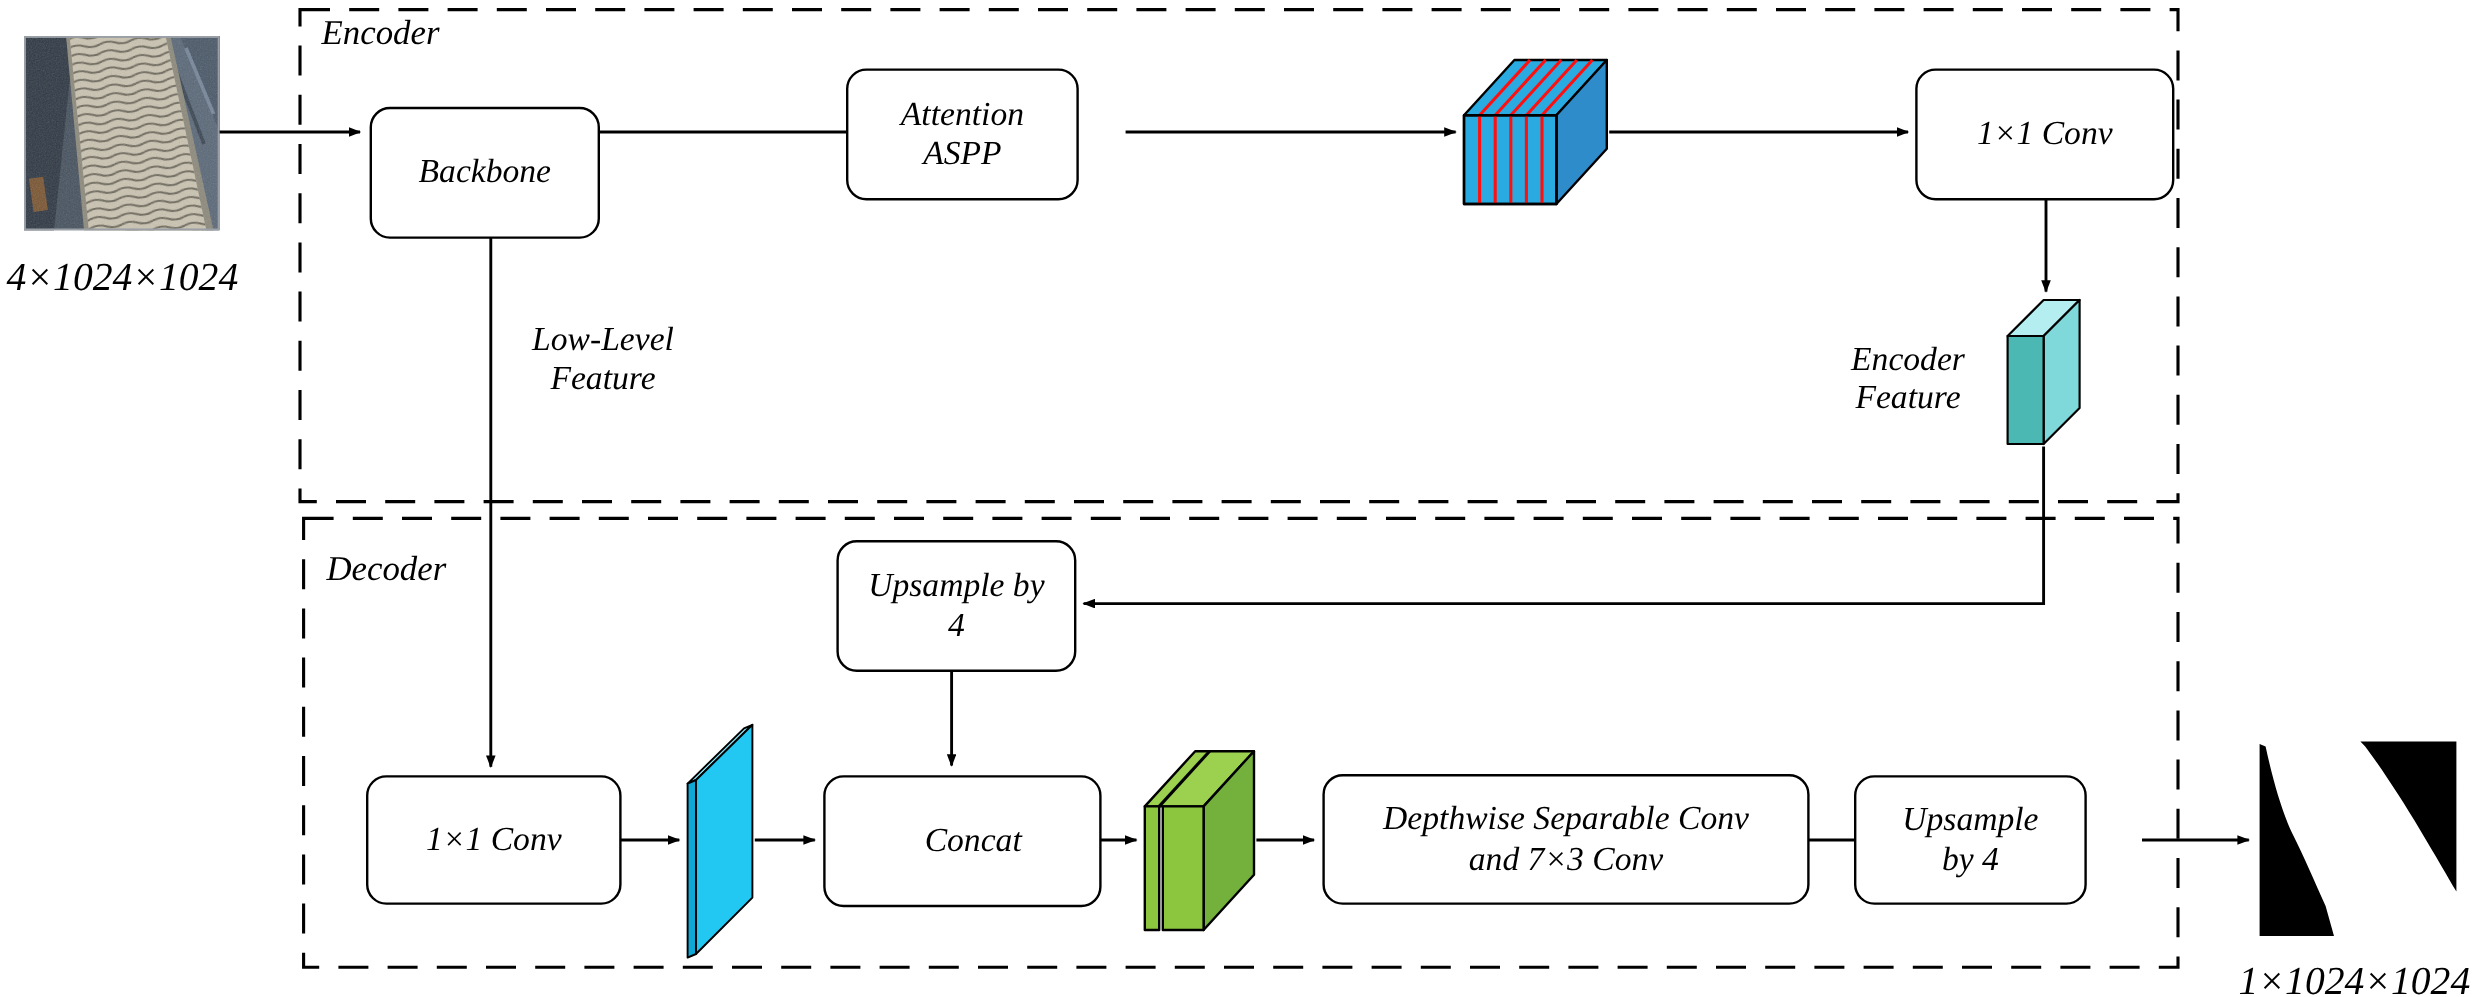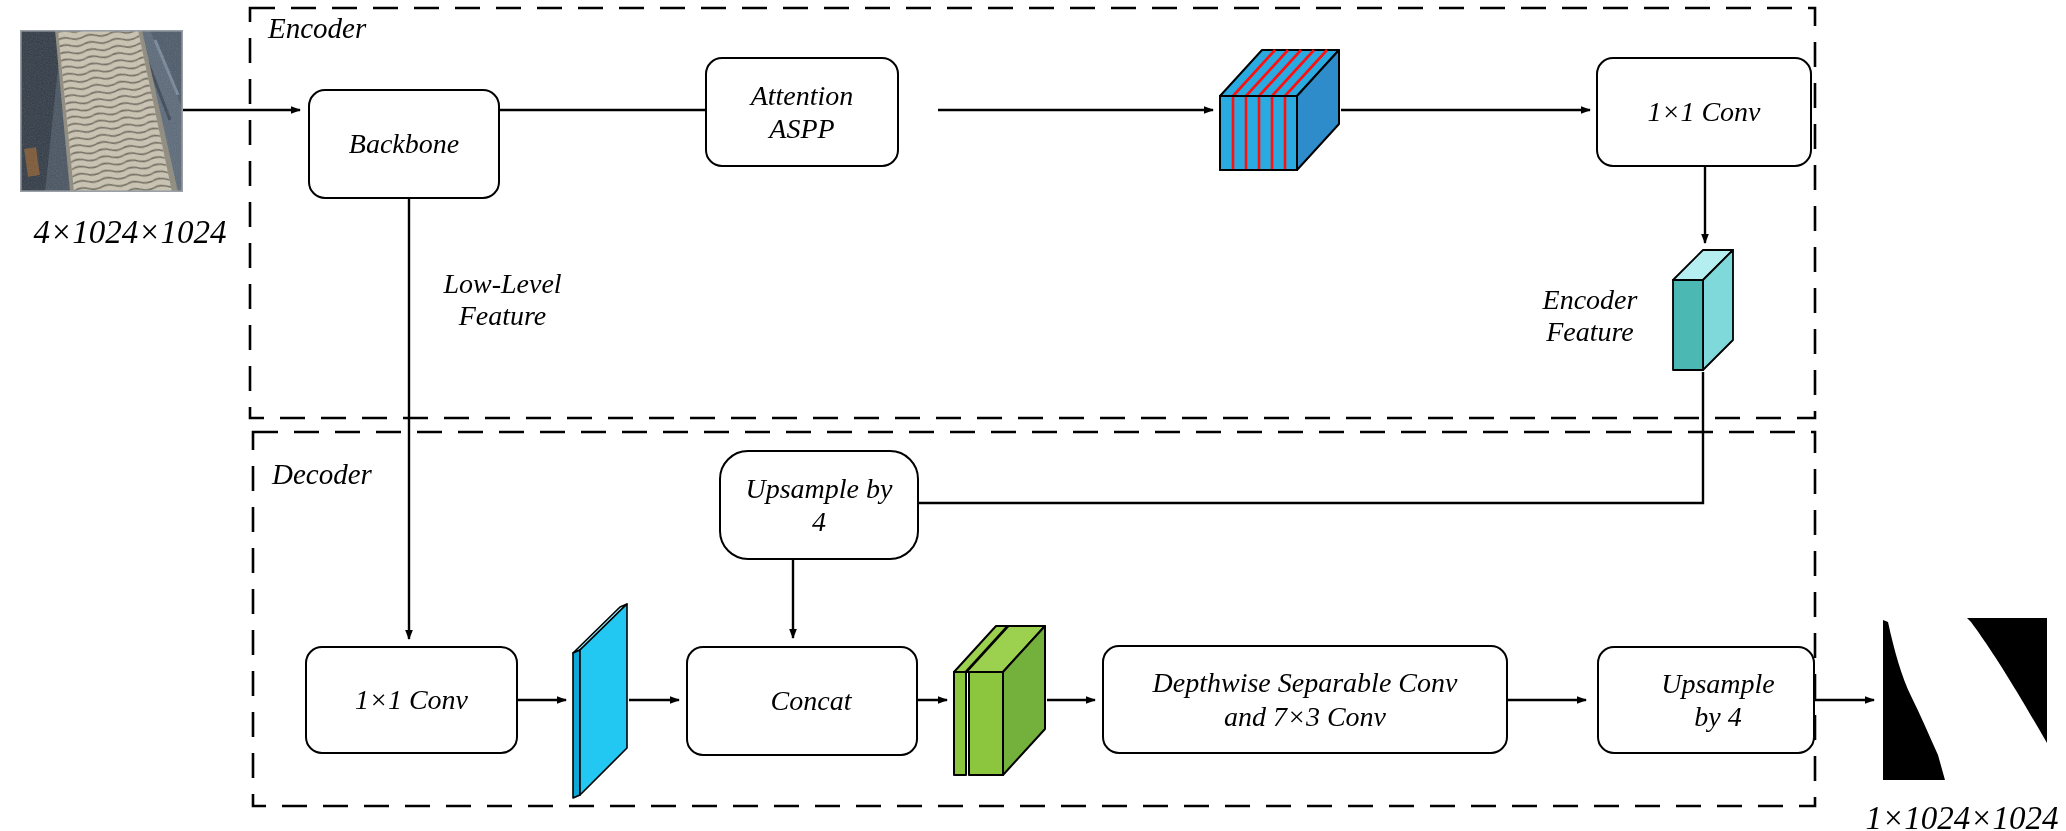--- a/index.html
+++ b/index.html
@@ -117,30 +117,30 @@
     </g>
   </svg>
 
   <div class="lbl region-title" style="left:268px;top:12px;">Encoder</div>
   <div class="lbl region-title" style="left:272px;top:458px;">Decoder</div>
 
   <div class="node" style="left:308px;top:57px;width:188px;height:106px;margin-top:32px;">Backbone</div>
   <div class="node" style="left:705px;top:57px;width:190px;height:106px;">Attention
 ASPP</div>
   <div class="node" style="left:1596px;top:57px;width:212px;height:106px;">1×1 Conv</div>
-  <div class="node" style="left:719px;top:450px;width:196px;height:106px;border-radius:29px;">Upsample by
+  <div class="node" style="left:697px;top:450px;width:196px;height:106px;">Upsample by
 4</div>
   <div class="node" style="left:305px;top:646px;width:209px;height:104px;">1×1 Conv</div>
   <div class="node" style="left:686px;top:646px;width:210px;height:106px;padding-left:18px;">Concat</div>
   <div class="node" style="left:1102px;top:645px;width:402px;height:105px;">Depthwise Separable Conv
 and 7×3 Conv</div>
-  <div class="node" style="left:1597px;top:646px;width:190px;height:104px;padding-left:24px;">Upsample
+  <div class="node" style="left:1545px;top:646px;width:190px;height:104px;">Upsample
 by 4</div>
 
   <div class="lbl ann" style="left:415px;top:268px;width:175px;">Low-Level
 Feature</div>
   <div class="lbl ann" style="left:1520px;top:284px;width:140px;">Encoder
 Feature</div>
 
-  <div class="lbl dim-label" style="left:0px;top:214px;width:204px;padding-left:28px;">4×1024×1024</div>
+  <div class="lbl dim-label" style="left:0px;top:214px;width:204px;">4×1024×1024</div>
   <div class="lbl dim-label" style="left:1858px;top:800px;width:208px;">1×1024×1024</div>
 
 </div>
 
 </body></html>

